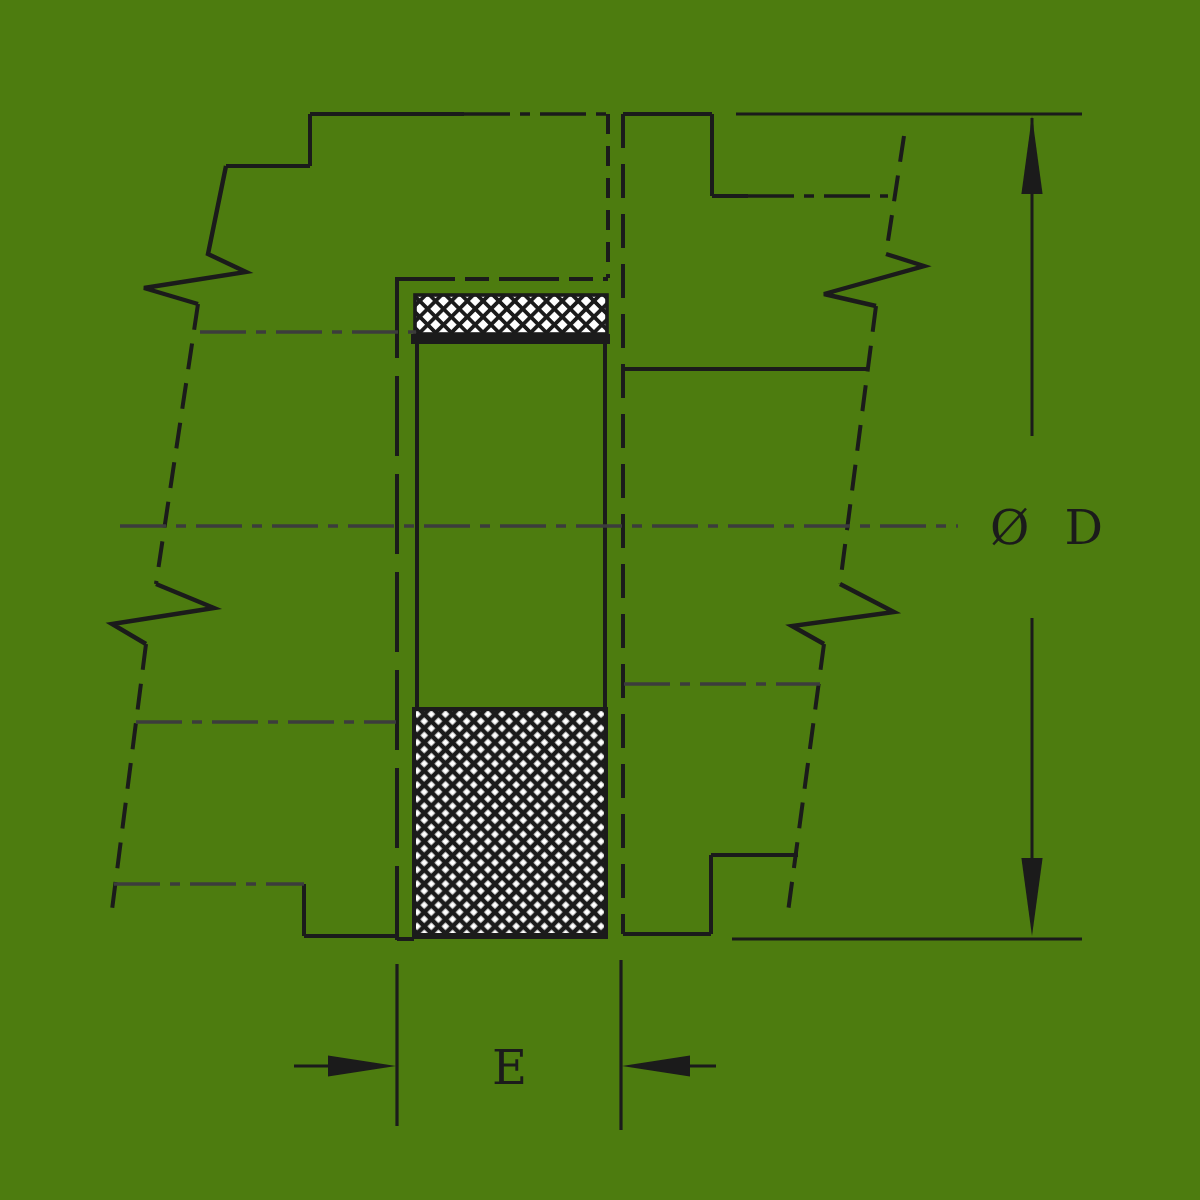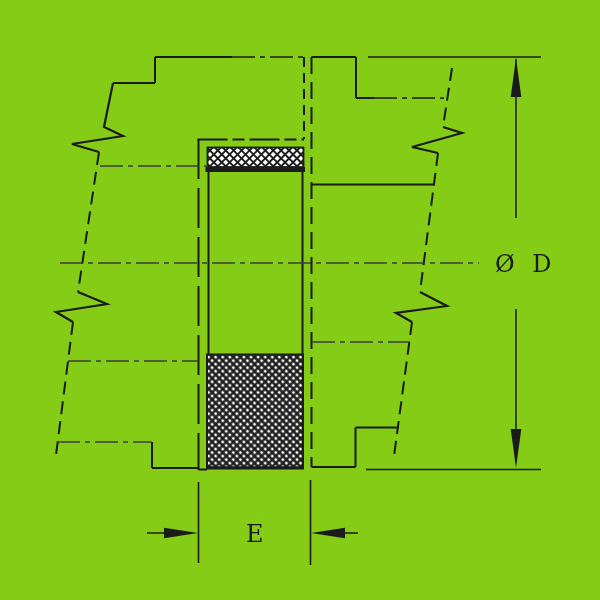--- a/index.html
+++ b/index.html
@@ -1,16 +1,16 @@
 <!DOCTYPE html>
 <html><head>
 <meta charset="utf-8">
 <style>
   html,body{margin:0;padding:0;background:#ffffff;width:600px;height:600px;overflow:hidden;}
-  .stage{position:relative;width:600px;height:600px;background:#84cc16;}
+  .stage{position:relative;width:600px;height:600px;background:#4d7c0f;}
   svg{display:block;}
   
   .s   {fill:none;stroke-width:2;stroke-linecap:butt;stroke-linejoin:miter;}
   .w22 {stroke-width:2.2;}
   .w15 {stroke-width:1.5;}
   .w16 {stroke-width:1.6;}
   .w17 {stroke-width:1.7;}
   .w3  {stroke-width:3;}
   .w5  {stroke-width:5;}
   .dash    {stroke-dasharray:13 7;}

